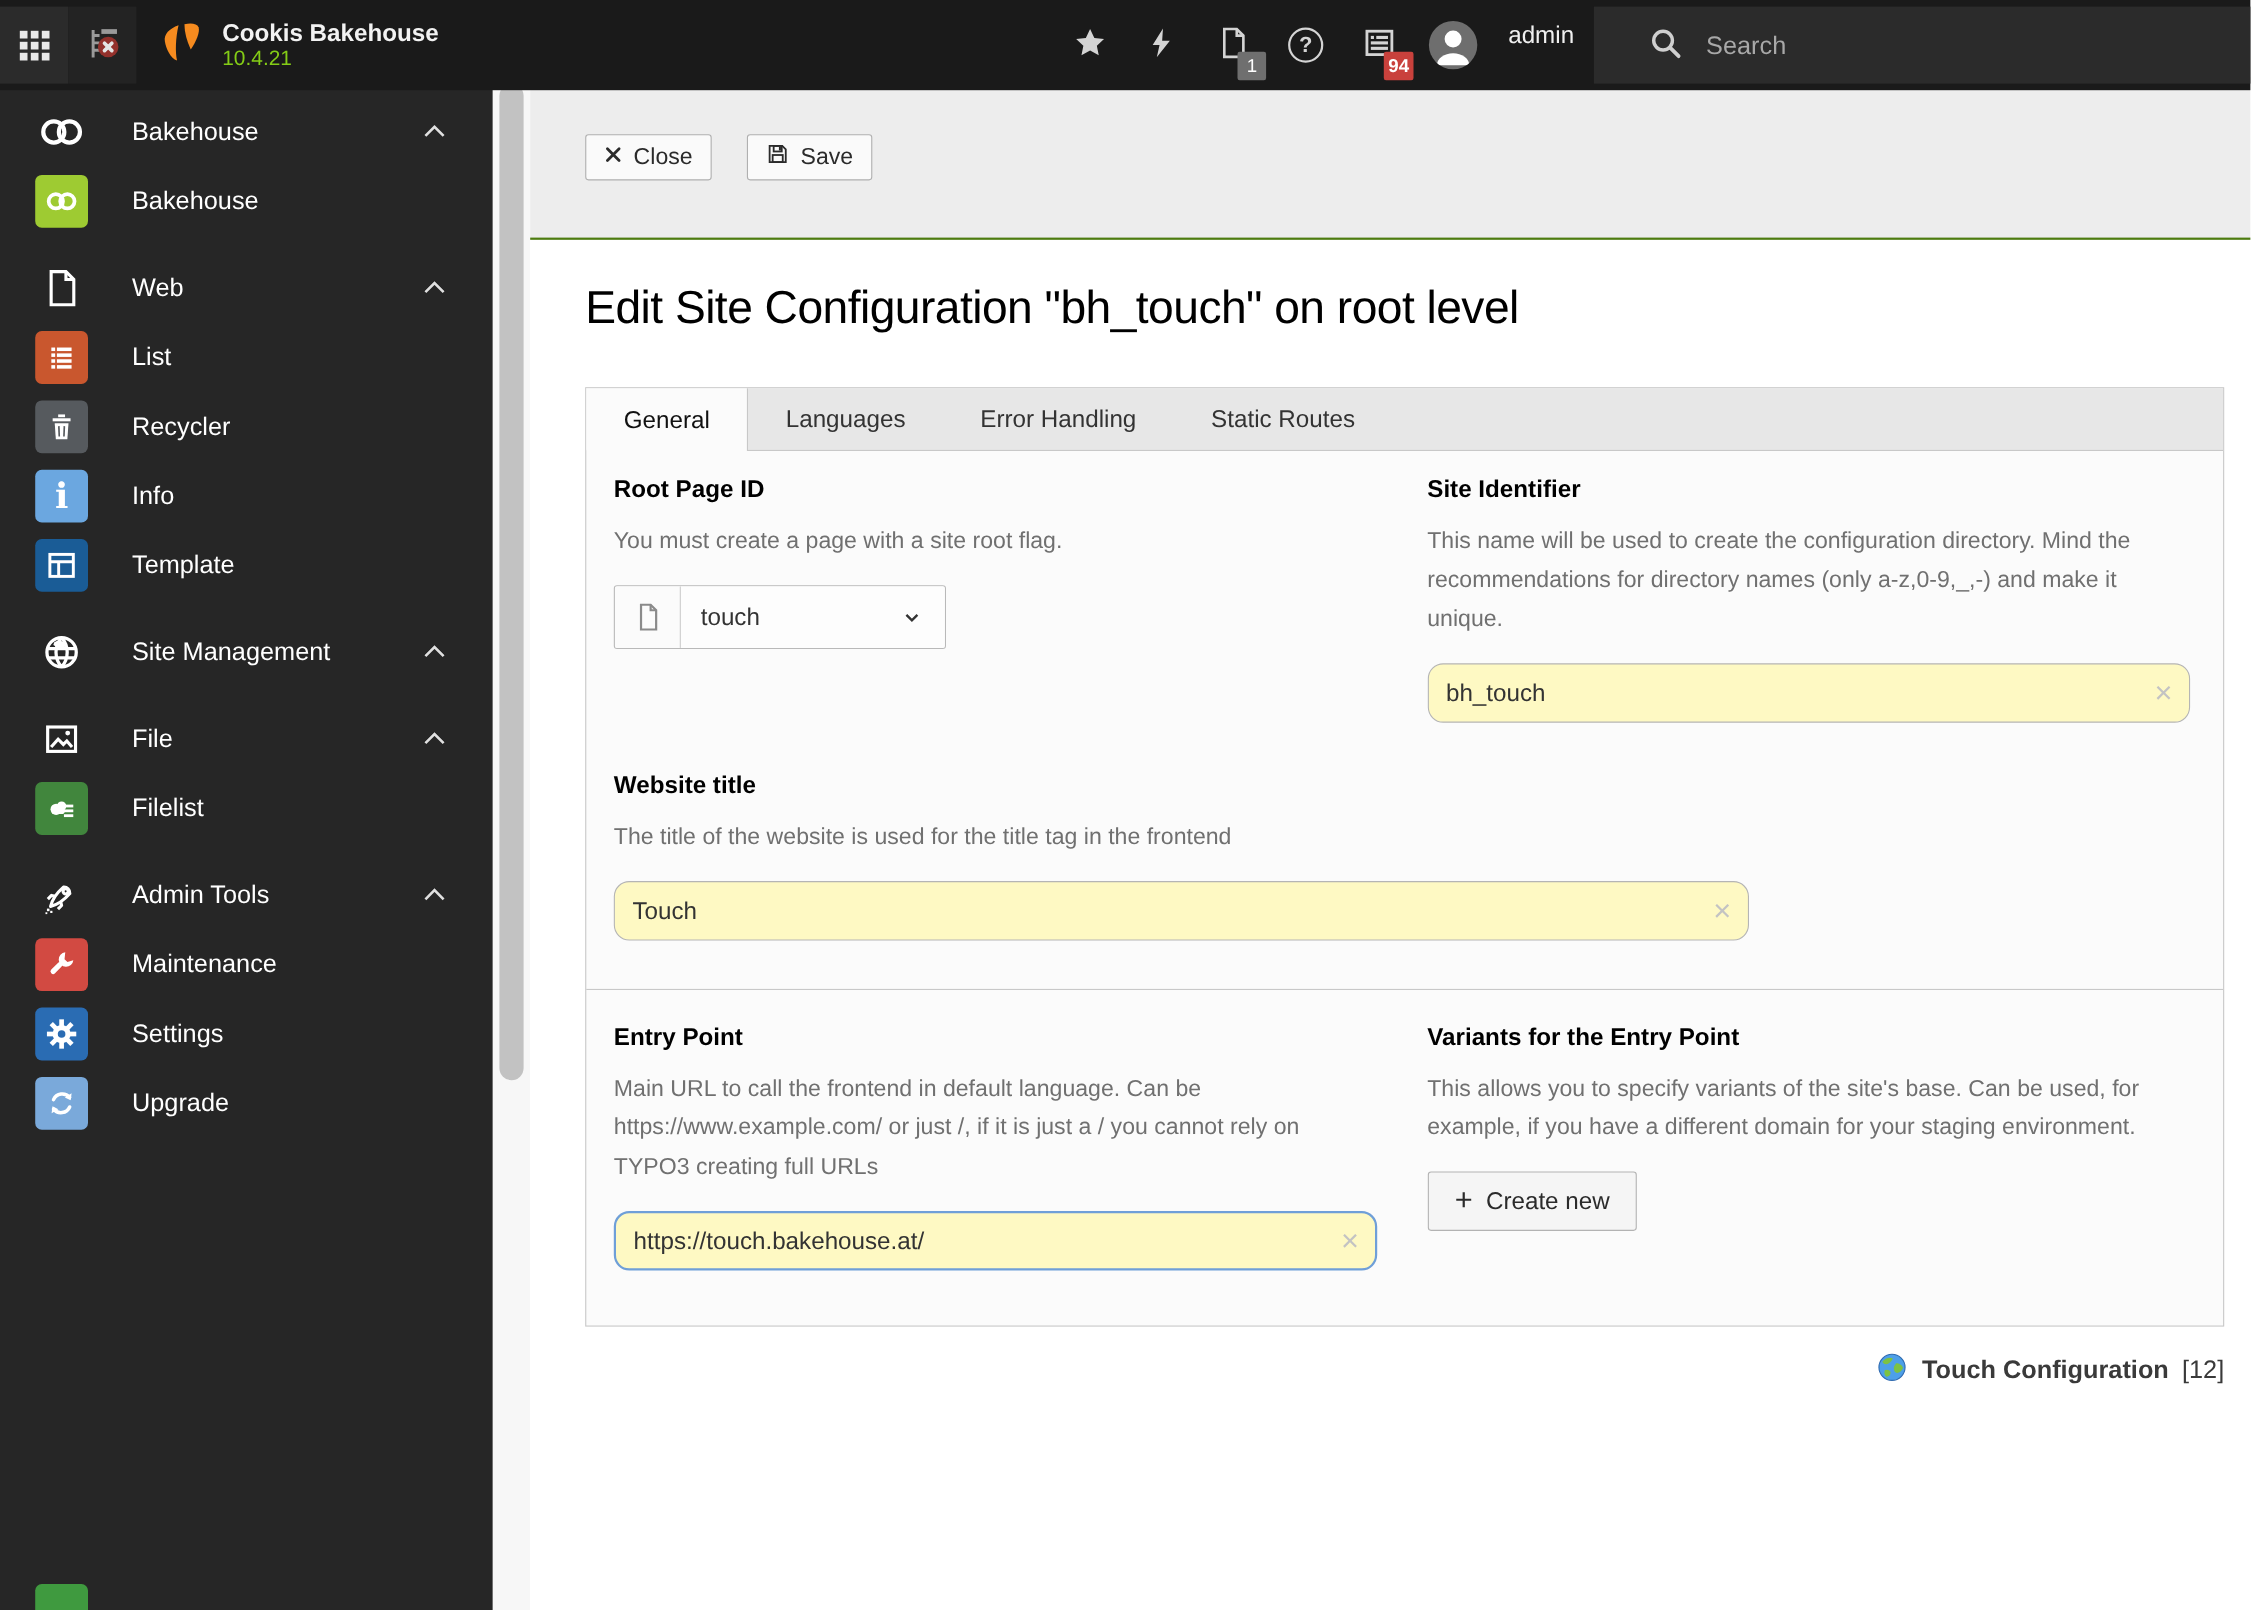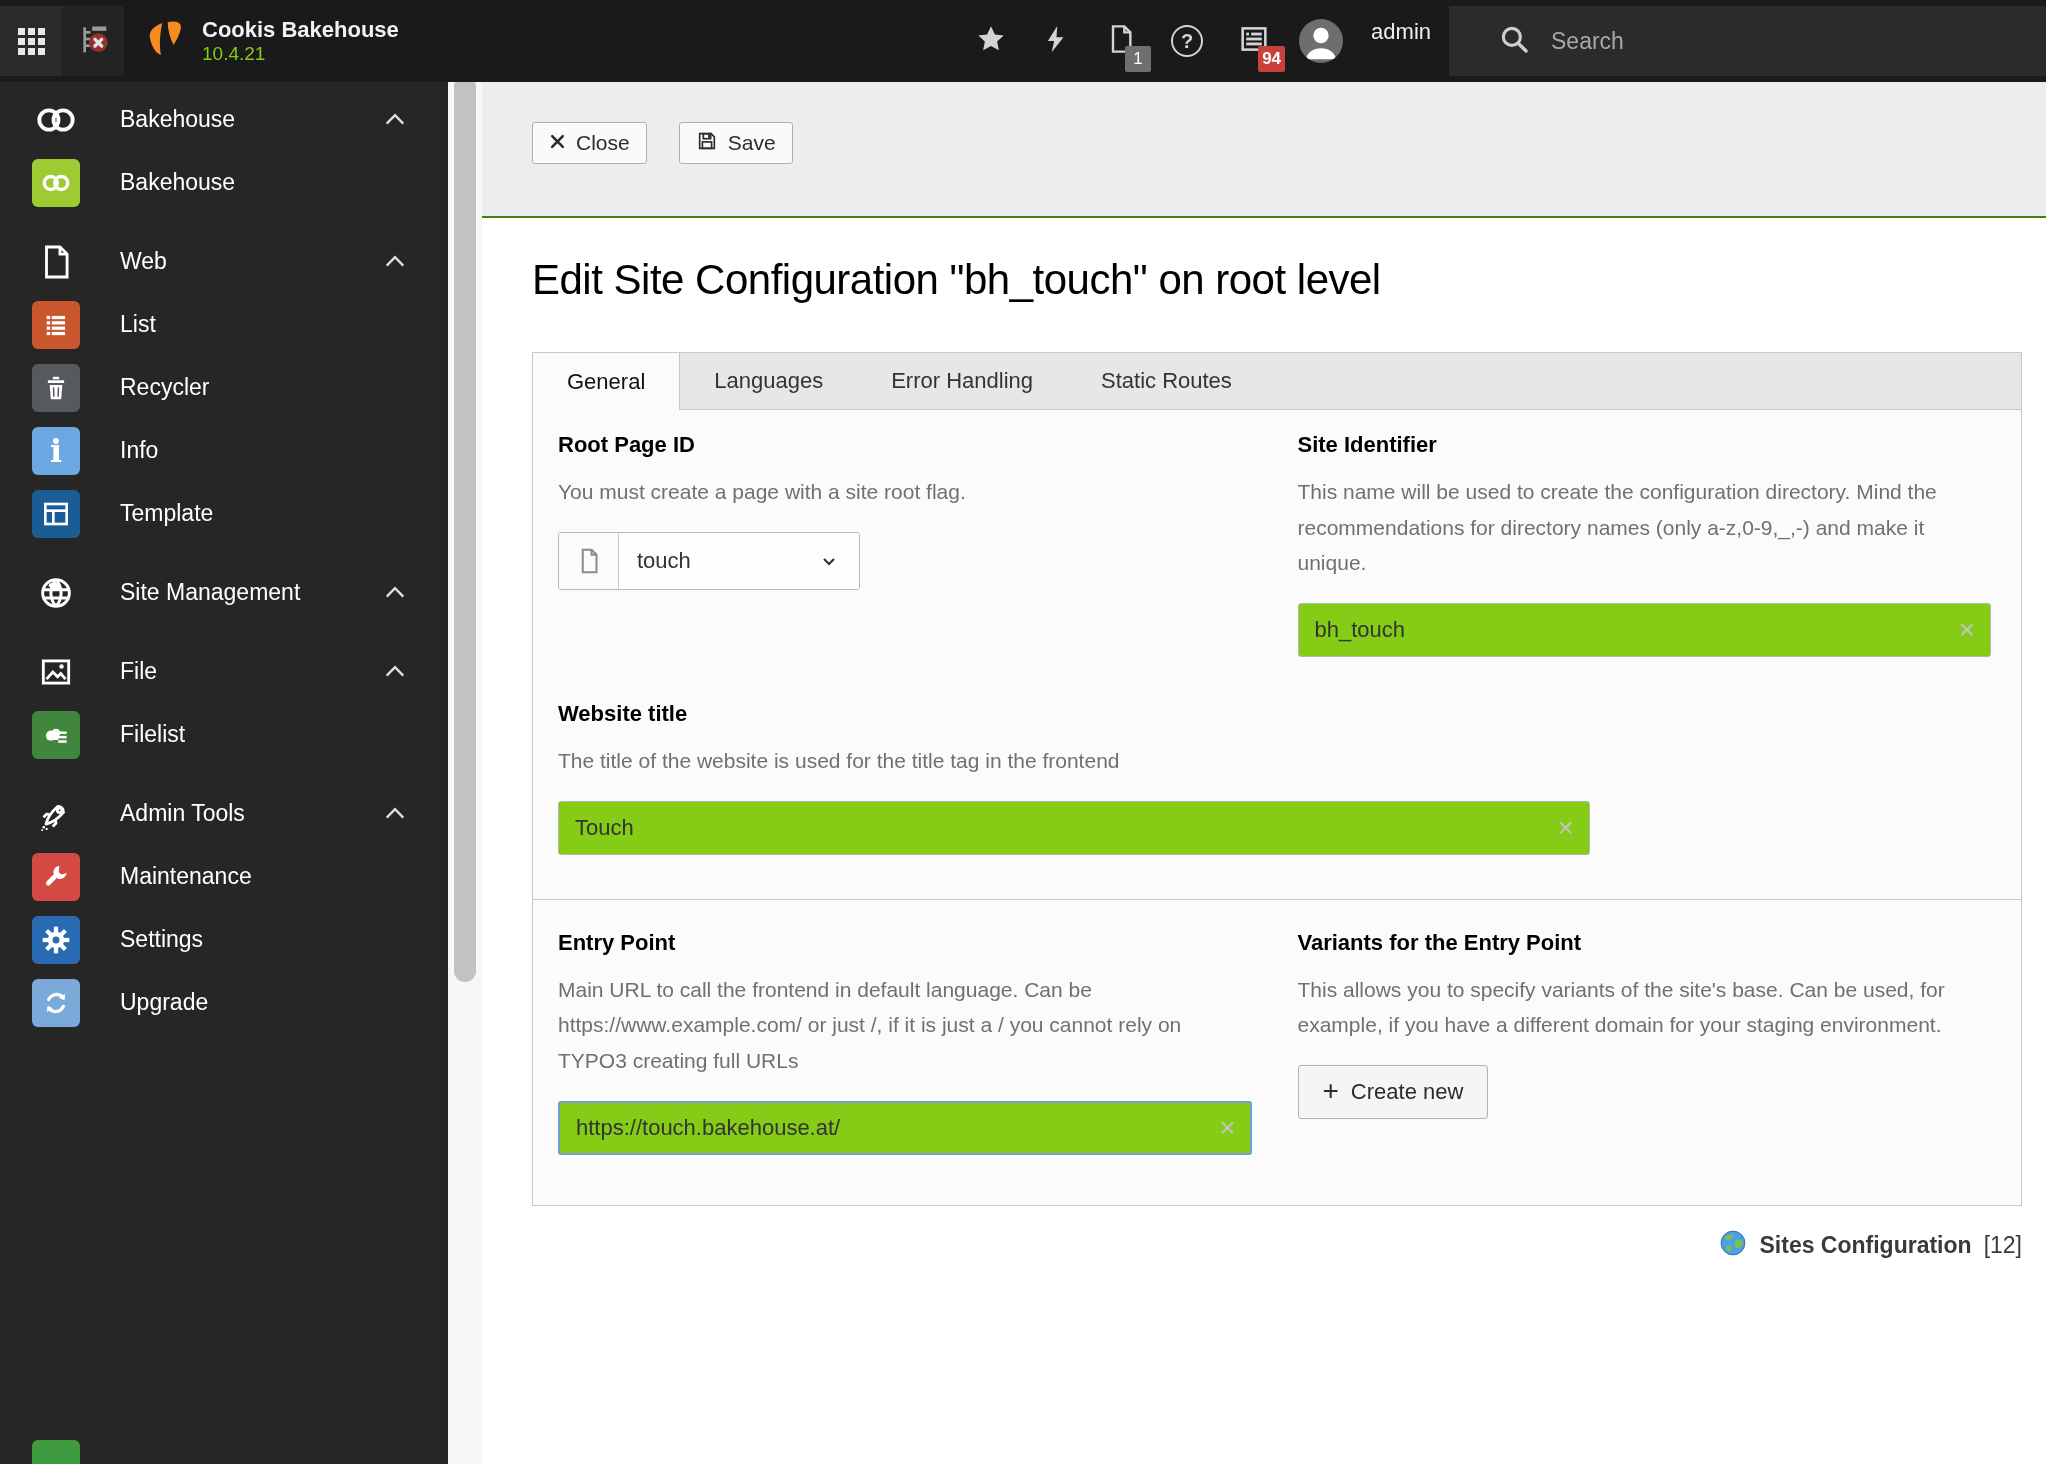--- a/index.html
+++ b/index.html
@@ -68,21 +68,21 @@
   .tabstrip { display:flex; background:#e7e7e7; border-bottom:1px solid #c8c8c8; height:57px; }
   .tab { display:flex; align-items:center; padding:0 34px; font-size:22px; color:#333; cursor:pointer; }
   .tab.active { background:#fbfbfb; border-right:1px solid #c8c8c8; margin-bottom:-1px; color:#111; }
 
   .sheet { padding:22px 30px 44px 25px; }
   .sheet2 { border-top:1px solid #c8c8c8; padding:30px 30px 50px 25px; }
   .twocol { display:grid; grid-template-columns:1fr 1fr; column-gap:46px; align-items:start; }
   .f-label { font-size:22px; font-weight:700; color:#000; margin-bottom:16px; }
   .f-desc { font-size:21px; color:#707070; line-height:1.7; margin-bottom:22px; }
   .f-input { position:relative; }
-  .f-input input { width:100%; height:54px; border:1px solid #b5b5b5; border-radius:3px; background:#84cc16; font-family:"Liberation Sans",sans-serif; font-size:22px; color:#333; padding:0 56px 0 16px; outline:none; }
+  .f-input input { width:100%; height:54px; border:1px solid #b5b5b5; border-radius:14px; background:#fef9c3; font-family:"Liberation Sans",sans-serif; font-size:22px; color:#333; padding:0 56px 0 16px; outline:none; }
   .f-input input.focused { border:2px solid #6f9fd8; }
   .f-clear { position:absolute; right:16px; top:50%; transform:translateY(-50%); color:#c3c3c3; font-size:28px; line-height:1; cursor:pointer; }
   .w-half { width:72%; }
 
   .inputgroup { display:flex; width:302px; height:58px; border:1px solid #b9b9b9; border-radius:3px; overflow:hidden; background:#fbfbfb; }
   .ig-addon { width:60px; border-right:1px solid #c9c9c9; display:flex; align-items:center; justify-content:center; background:#fbfbfb; }
   .ig-select { flex:1; display:flex; align-items:center; padding:0 18px; font-size:22px; color:#333; cursor:pointer; background:#fdfdfd; }
   .ig-caret { margin-left:auto; display:flex; }
 
   .spacer40 { height:44px; }
@@ -540,17 +540,17 @@
 
     <div class="recinfo">
       <span>
         <svg width="30" height="30" viewBox="0 0 24 24">
           <circle cx="12" cy="12" r="9.5" fill="#4d9fe8" stroke="#2f6ab0" stroke-width="0.8"></circle>
           <path d="M5,8 C7,5.5 10,4.5 12.5,5.5 C12,7.5 10,9.5 8,9.8 C6.5,10 5.5,9 5,8 Z" fill="#7dc242"></path>
           <path d="M15,9 C17.5,9 19.5,10.5 20,12.5 C19,15 17,16.5 15,16 C13.5,15.5 13,13 13.5,11.5 Z" fill="#7dc242"></path>
           <path d="M7,14 C9,13.5 11,14.5 11,16 C11,17.5 9.5,19 8,18.8 C6.5,18 6,15.5 7,14 Z" fill="#7dc242"></path>
         </svg>
       </span>
-      <b>Sites Configuration</b>
+      <b>Touch Configuration</b>
       <span>[12]</span>
     </div>
   </div>
 </div>
 
 </body></html>

